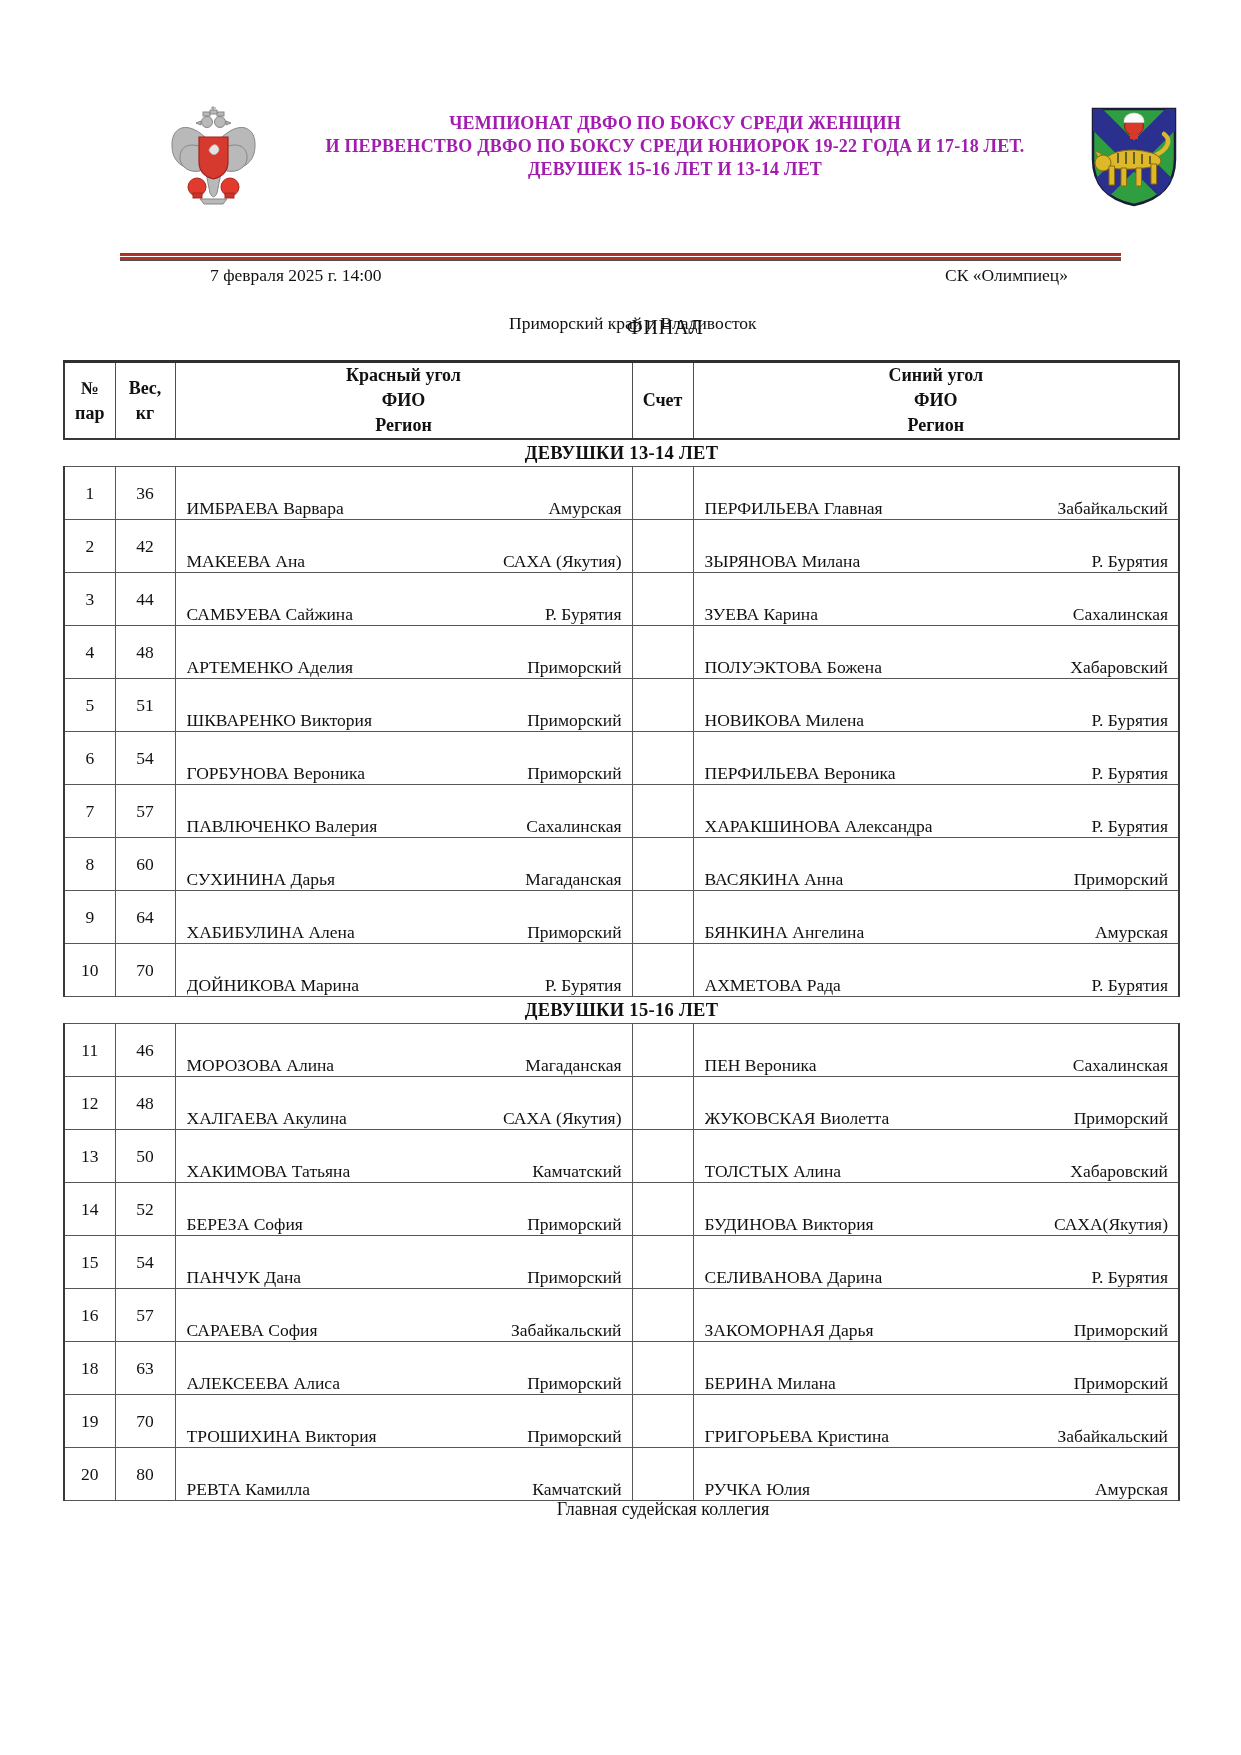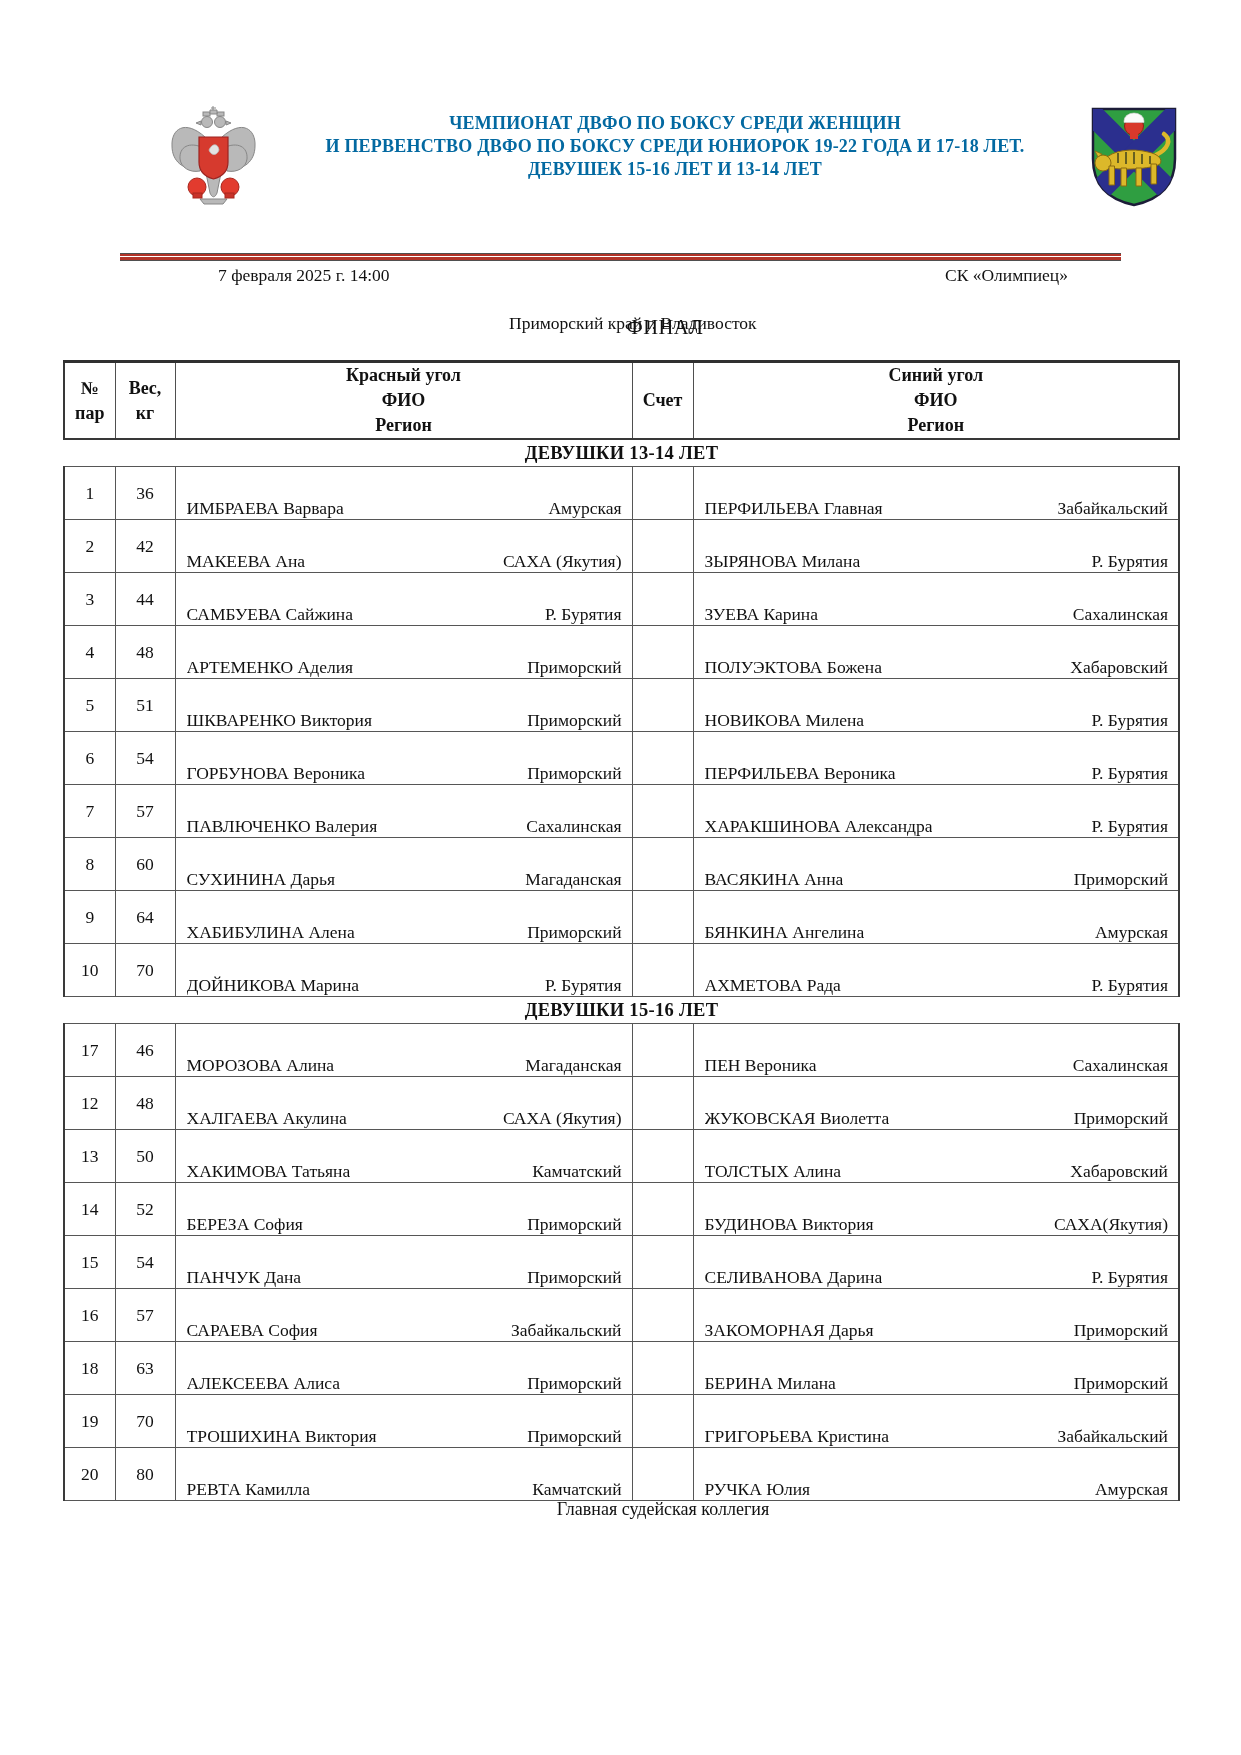--- a/index.html
+++ b/index.html
@@ -9,37 +9,37 @@
   }
   .page { position: absolute; inset: 0; }
 
   
   .emblem { position: absolute; top: 103px; }
   .emblem-left  { left: 167px; width: 93px; height: 105px; }
   .emblem-right { left: 1088px; width: 92px; height: 105px; }
   .title-block {
     position: absolute; left: 270px; top: 112px; width: 810px;
     text-align: center; font-weight: bold; font-size: 18px; line-height: 23px;
-    letter-spacing: 0.2px; color: #0369a1;
+    letter-spacing: 0.2px; color: #a21caf;
   }
 
   
   .red-rule {
     position: absolute; left: 120px; top: 253px; width: 1001px; height: 8px;
     background: linear-gradient(to bottom,
       #4f4f4f 0px, #4f4f4f 1px,
       #b23328 1px, #b23328 3.5px,
       #ffffff 3.5px, #ffffff 4.5px,
       #b23328 4.5px, #b23328 7px,
       #4f4f4f 7px, #4f4f4f 8px);
   }
 
   
   .info { position: absolute; top: 265px; font-size: 17.5px; white-space: nowrap; }
-  .info-datetime { left: 218px; text-align: right; }
+  .info-datetime { left: 210px; text-align: right; }
   .info-location { left: 509px; margin-top: 48px; }
   .info-venue    { left: 945px; }
 
   
   .final-heading {
     position: absolute; left: 89px; top: 316px; width: 1152px;
     text-align: center; font-weight: normal; font-size: 20.5px; letter-spacing: 0.5px;
   }
 
   
@@ -381,21 +381,21 @@
               <div class="corner-wrap">
                 <span class="name">АХМЕТОВА Рада</span>
                 <span class="region">Р. Бурятия</span>
               </div>
             </td>
           </tr>
           <tr class="section-row">
             <td colspan="5">ДЕВУШКИ 15-16 ЛЕТ</td>
           </tr>
           <tr class="data-row">
-            <td class="td-num">17</td>
+            <td class="td-num">11</td>
             <td class="td-num">46</td>
             <td>
               <div class="corner-wrap">
                 <span class="name">МОРОЗОВА Алина</span>
                 <span class="region">Магаданская</span>
               </div>
             </td>
             <td class="td-num"></td>
             <td>
               <div class="corner-wrap">

